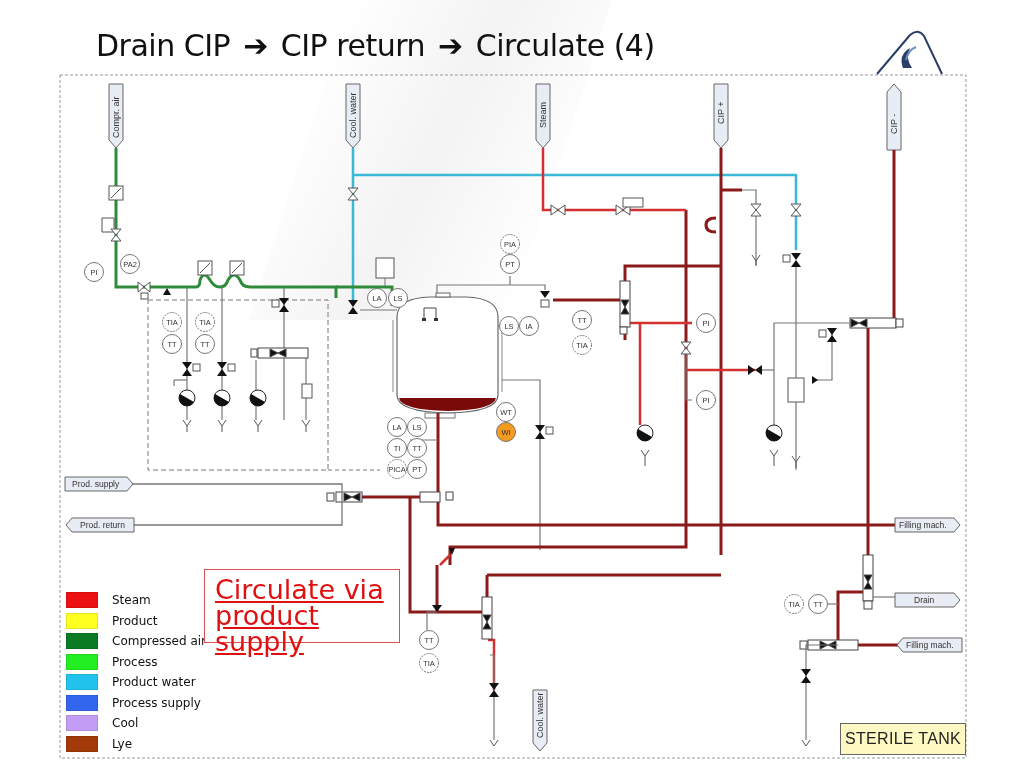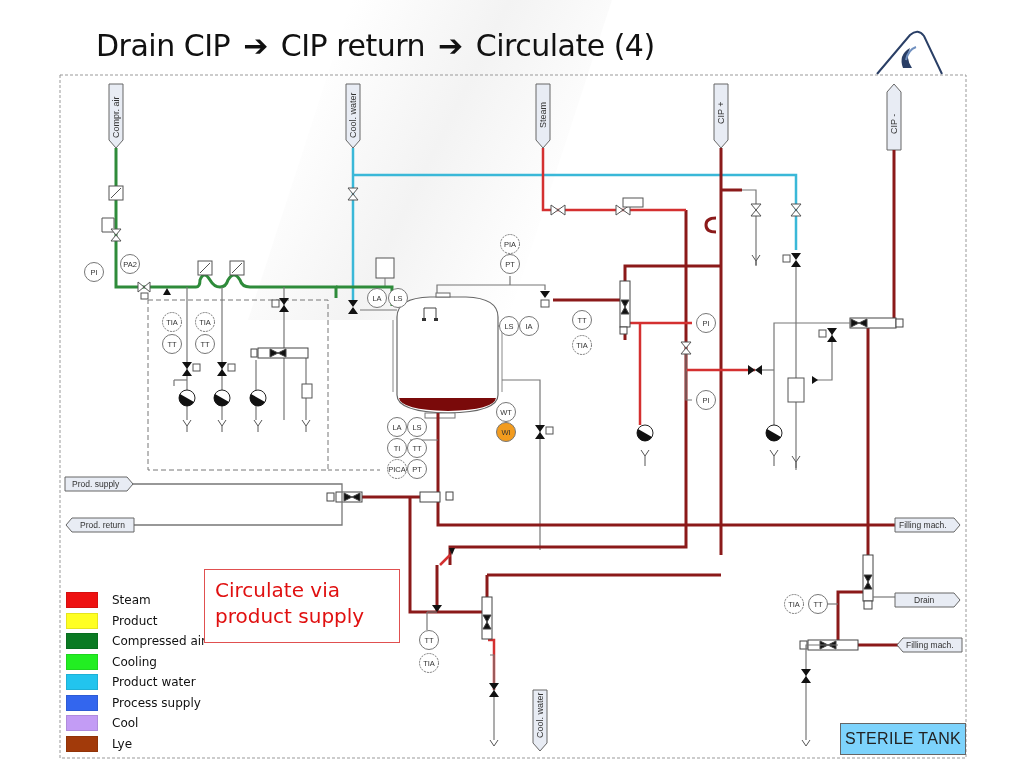--- a/index.html
+++ b/index.html
@@ -2,26 +2,26 @@
 <html><head>
 <meta charset="utf-8">
 <style>
   html, body { margin:0; padding:0; background:#ffffff; }
   body { width:1024px; height:767px; position:relative; overflow:hidden; font-family:"Liberation Sans", sans-serif; }
   .bg-shape { position:absolute; left:300px; top:0; width:260px; height:320px; background:linear-gradient(100deg, rgba(240,240,240,0) 0%, rgba(235,235,235,0.6) 50%, rgba(240,240,240,0) 100%); transform:skewX(-18deg); }
   .title { position:absolute; left:96px; top:28px; font-family:"DejaVu Sans", sans-serif; font-size:30px; color:#111; letter-spacing:-0.5px; white-space:nowrap; }
   .title .arrow { font-weight:bold; margin:0 4px; }
   svg#diagram { position:absolute; left:0; top:0; }
   .callout { position:absolute; left:204px; top:569px; width:194px; height:72px; border:1.5px solid #e05050; background:#fff; }
-  .callout div { color:#e01010; font-family:"DejaVu Sans", sans-serif; font-size:20px; line-height:26px; padding-left:10px; padding-top:7px; }
+  .callout div { color:#e01010; font-family:"DejaVu Sans", sans-serif; font-size:27px; line-height:26px; padding-left:10px; padding-top:7px;text-decoration:underline; }
   .legend { position:absolute; left:66px; top:590px; }
   .legend-item { height:20.5px; display:flex; align-items:center; }
   .swatch { width:30px; height:14px; margin-right:14px; border:1px solid rgba(0,0,0,0.1); }
   .legend-label { font-family:"DejaVu Sans", sans-serif; font-size:12px; color:#111; }
-  .sterile { position:absolute; left:840px; top:723px; width:124px; height:30px; border:1.5px solid #666; background:#7dd3fc; font-size:16px; color:#222; display:flex; align-items:center; justify-content:center; letter-spacing:0.3px; }
+  .sterile { position:absolute; left:840px; top:723px; width:124px; height:30px; border:1.5px solid #666; background:#fef9c3; font-size:16px; color:#222; display:flex; align-items:center; justify-content:center; letter-spacing:0.3px; }
   .lbl { font-family:"Liberation Sans", sans-serif; font-size:8.5px; fill:#333; }
   .vlbl { font-family:"Liberation Sans", sans-serif; font-size:9px; fill:#333; }
   .inst { font-family:"Liberation Sans", sans-serif; font-size:7.5px; fill:#333; }
 </style>
 </head>
 <body>
 
 <div class="bg-shape"></div>
 
 <div class="title">
@@ -451,21 +451,21 @@
   <div class="legend-item">
       <div class="swatch" style="background: rgb(255, 255, 34);"></div>
       <span class="legend-label">Product</span>
     </div>
   <div class="legend-item">
       <div class="swatch" style="background: rgb(10, 122, 35);"></div>
       <span class="legend-label">Compressed air</span>
     </div>
   <div class="legend-item">
       <div class="swatch" style="background: rgb(34, 238, 34);"></div>
-      <span class="legend-label">Cooling</span>
+      <span class="legend-label">Process</span>
     </div>
   <div class="legend-item">
       <div class="swatch" style="background: rgb(34, 196, 238);"></div>
       <span class="legend-label">Product water</span>
     </div>
   <div class="legend-item">
       <div class="swatch" style="background: rgb(51, 102, 238);"></div>
       <span class="legend-label">Process supply</span>
     </div>
   <div class="legend-item">

